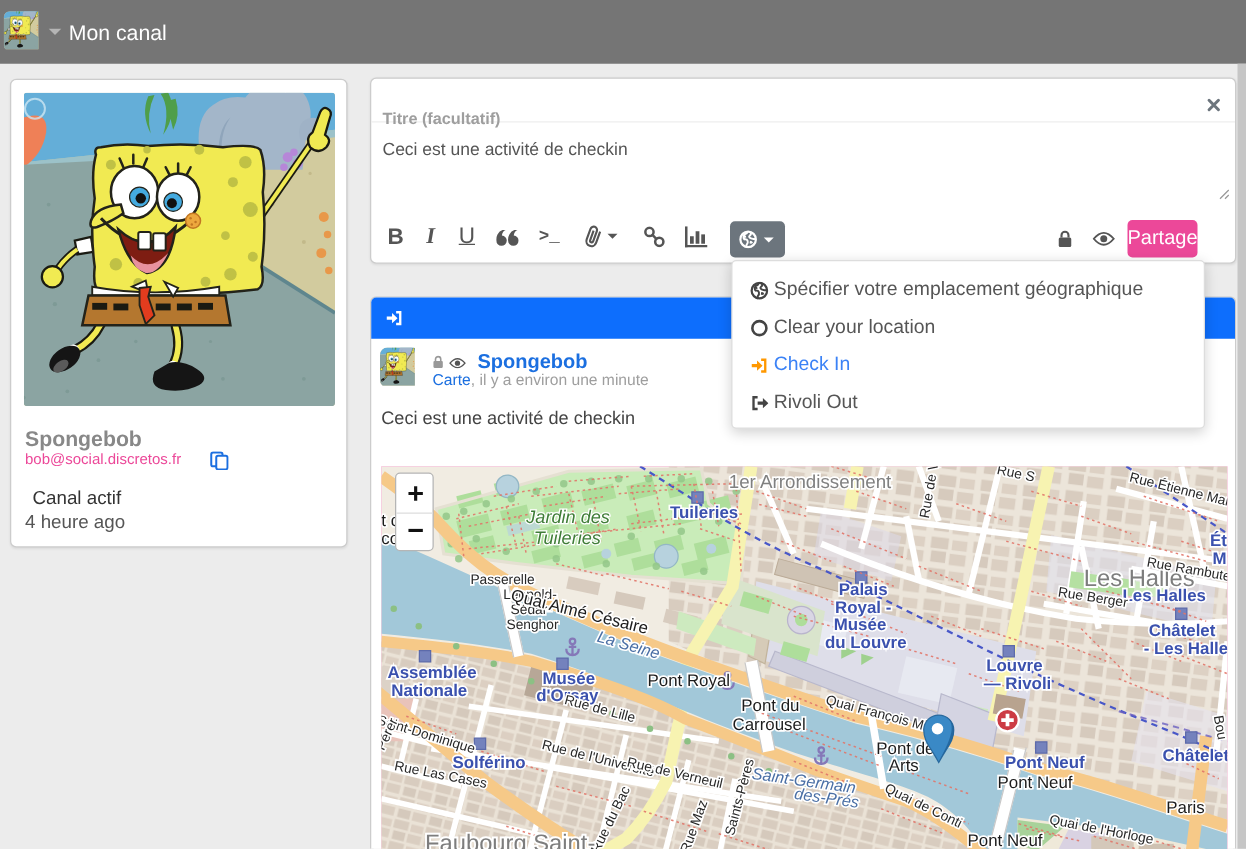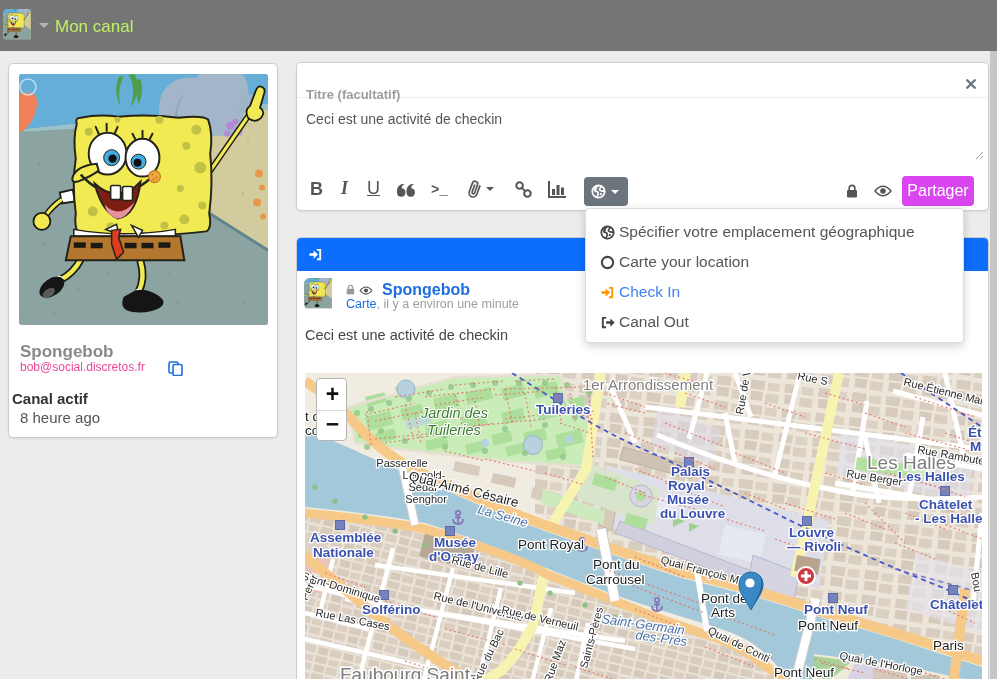--- a/index.html
+++ b/index.html
@@ -1,35 +1,35 @@
 <!DOCTYPE html>
 <html><head><meta charset="utf-8">
 <style>
 *{margin:0;padding:0;box-sizing:border-box}
 html,body{width:997px;height:679px;overflow:hidden;background:#ececec;font-family:"Liberation Sans",sans-serif}
 #topbar{position:absolute;left:0;top:0;width:997px;height:51px;background:#757575}
 #topbar .av{position:absolute;left:3px;top:9px;width:32px;height:32px;border-radius:5px;overflow:hidden}
 #topbar .caret{position:absolute;left:39px;top:23px;width:0;height:0;border:5px solid transparent;border-top-color:#b5b5b5;border-bottom:none}
-#topbar .title{position:absolute;left:55px;top:17px;font-size:17px;color:#bef264}
+#topbar .title{position:absolute;left:55px;top:17px;font-size:17px;color:#ffffff}
 #leftcard{position:absolute;left:8px;top:63px;width:270px;height:375px;background:#fff;border:1px solid #ccc;border-radius:5px;box-shadow:0 1px 2px rgba(0,0,0,.08)}
 #leftcard .pic{position:absolute;left:10px;top:10px;width:249px;height:251px;border-radius:3px;overflow:hidden}
 #leftcard h3{position:absolute;left:11px;top:278px;font-size:17px;color:#888;font-weight:bold}
 #leftcard .jid{position:absolute;left:11px;top:296px;font-size:12px;color:#ec4899}
 #leftcard .cic{position:absolute;left:159px;top:297px;width:15px;height:15px}
-#leftcard .ca{position:absolute;left:3px;top:326px;font-size:15px;color:#333;font-weight:bold}
+#leftcard .ca{position:absolute;left:17px;top:326px;font-size:15px;color:#333;font-weight:normal}
 #leftcard .ago{position:absolute;left:11px;top:345px;font-size:15px;color:#555}
 #composer{position:absolute;left:296px;top:62px;width:693px;height:149px;background:#fff;border:1px solid #ccc;border-radius:5px;box-shadow:0 1px 2px rgba(0,0,0,.08)}
 #composer .titrow{position:absolute;left:0;top:0;width:100%;height:35px;border-bottom:1px solid #eee}
 #composer .titph{position:absolute;left:9px;top:24px;font-size:13px;font-weight:bold;color:#9e9e9e}
 #composer .close{position:absolute;right:11px;top:15px;width:12px;height:12px}
 #composer .bodytxt{position:absolute;left:9px;top:48px;font-size:14px;color:#555}
 #composer .rsz{position:absolute;right:4px;top:88px;width:9px;height:9px}
 .tbi{position:absolute;top:115px;color:#555}
 #globebtn{position:absolute;left:584px;top:177px;width:44px;height:29px;background:#6c757d;border-radius:4px}
-#partager{position:absolute;left:902px;top:176px;width:72px;height:30px;background:#d946ef;border-radius:4px;color:#fff;font-size:16px;text-align:center;line-height:29px}
+#partager{position:absolute;left:902px;top:176px;width:56px;height:30px;background:#ec4899;border-radius:4px;color:#fff;font-size:16px;text-align:center;line-height:29px}
 #dropdown{position:absolute;left:585px;top:208px;width:379px;height:135px;background:#fff;border:1px solid #ddd;border-radius:4px;box-shadow:0 3px 10px rgba(0,0,0,.18);z-index:30}
 .ddi{position:absolute;left:33px;font-size:15.5px;color:#555;white-space:nowrap}
 .ddic{position:absolute;left:14px;width:15px;height:15px}
 #post{position:absolute;left:296px;top:237px;width:693px;height:442px;background:#fff;border:1px solid #ccc;border-radius:5px 5px 0 0;border-bottom:none}
 #postbar{position:absolute;left:0;top:0;width:691px;height:33px;background:#0d6efd;border-radius:4px 4px 0 0}
 #post .av{position:absolute;left:7px;top:40px;width:32px;height:32px;border-radius:6px;overflow:hidden}
 #post .pname{position:absolute;left:85px;top:43px;font-size:16px;font-weight:bold;color:#1b6fe0}
 #post .meta{position:absolute;left:49px;top:59px;font-size:12.5px;color:#9e9e9e}
 #post .meta a{color:#1b6fe0;text-decoration:none}
 #post .ptext{position:absolute;left:8px;top:89px;font-size:14.5px;color:#444}
@@ -208,21 +208,21 @@
 <div id="leftcard">
  <div class="pic"><svg width="249" height="251" viewBox="0 0 250 252">
         <use href="#sb"></use>
       </svg></div>
  <h3>Spongebob</h3>
  <div class="jid">bob@social.discretos.fr</div>
  <svg class="cic" viewBox="0 0 15 15">
       <use href="#copyic"></use>
     </svg>
  <div class="ca">Canal actif</div>
- <div class="ago">8 heure ago</div>
+ <div class="ago">4 heure ago</div>
 </div>
 <div id="composer">
  <div class="titrow"></div>
  <div class="titph">Titre (facultatif)</div>
  <svg class="close" viewBox="0 0 16 16">
       <path d="M3,3 L13,13 M13,3 L3,13" stroke="#6c757d" stroke-width="3.2" stroke-linecap="round"></path>
     </svg>
  <div class="bodytxt">Ceci est une activité de checkin</div>
  <svg class="rsz" viewBox="0 0 9 9">
       <path d="M8,1 L1,8 M8,5 L5,8" stroke="#999" stroke-width="1"></path>
@@ -692,23 +692,23 @@
     <div class="zb" style="line-height:26px">−</div>
   </div>
 <div id="dropdown">
  <svg class="ddic" style="top:16px" viewBox="0 0 16 16" color="#444">
       <use href="#globe"></use>
     </svg>
  <div class="ddi" style="top:14px">Spécifier votre emplacement géographique</div>
  <svg class="ddic" style="top:46px" viewBox="0 0 16 16">
       <circle cx="8" cy="8" r="6" fill="none" stroke="#444" stroke-width="2.2"></circle>
     </svg>
- <div class="ddi" style="top:44px">Carte your location</div>
+ <div class="ddi" style="top:44px">Clear your location</div>
  <svg class="ddic" style="top:76px" viewBox="0 0 16 16" color="#ff9800">
       <use href="#signin"></use>
     </svg>
  <div class="ddi" style="top:74px;color:#3b82f6">Check In</div>
  <svg class="ddic" style="top:106px" viewBox="0 0 16 16" color="#444">
       <use href="#signout"></use>
     </svg>
- <div class="ddi" style="top:104px">Canal Out</div>
+ <div class="ddi" style="top:104px">Rivoli Out</div>
 </div>
 <div style="position:absolute;right:0;top:51px;width:7px;height:628px;background:#c6c6c6"></div>
 
 </body></html>

